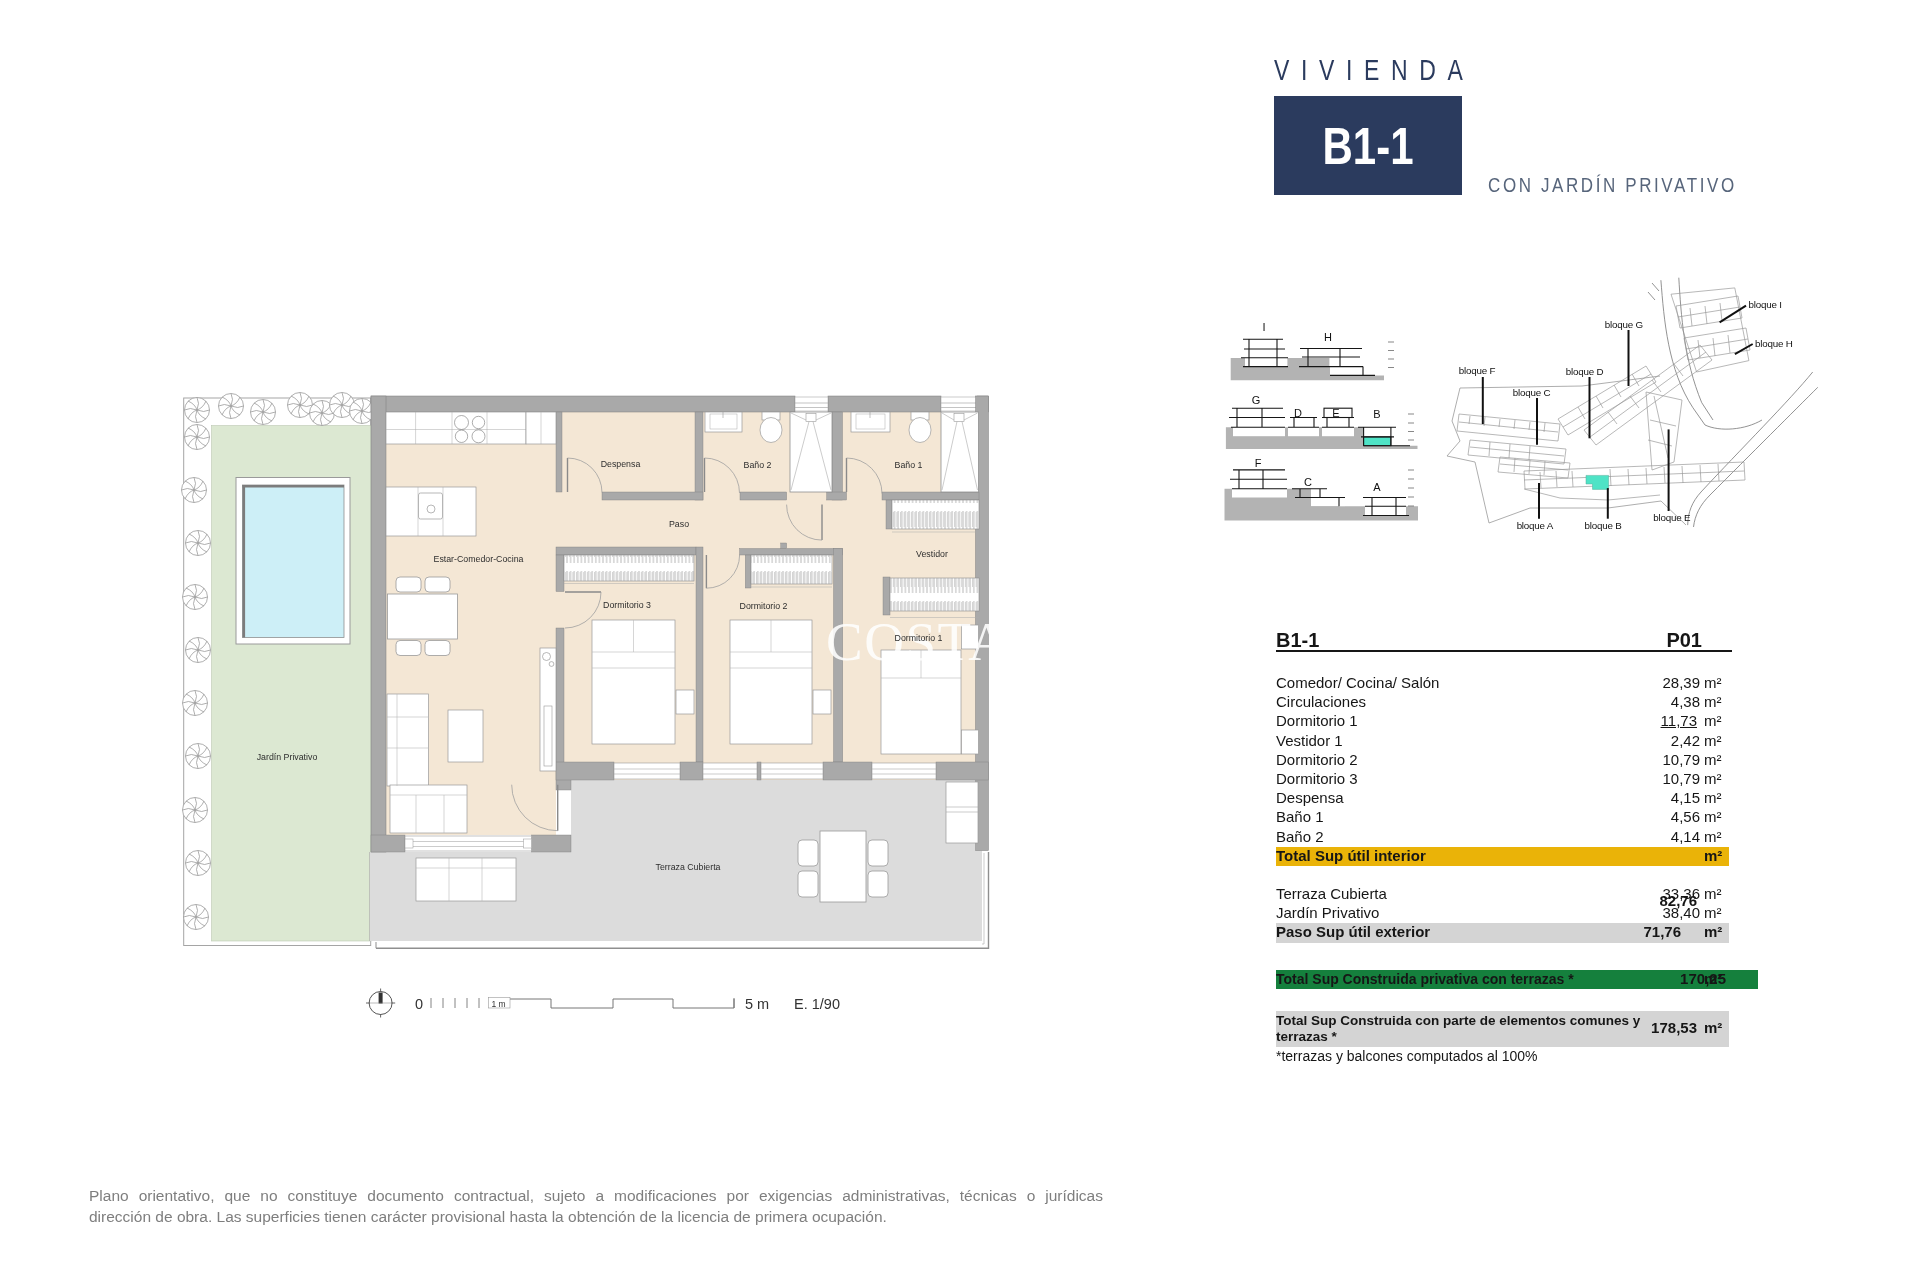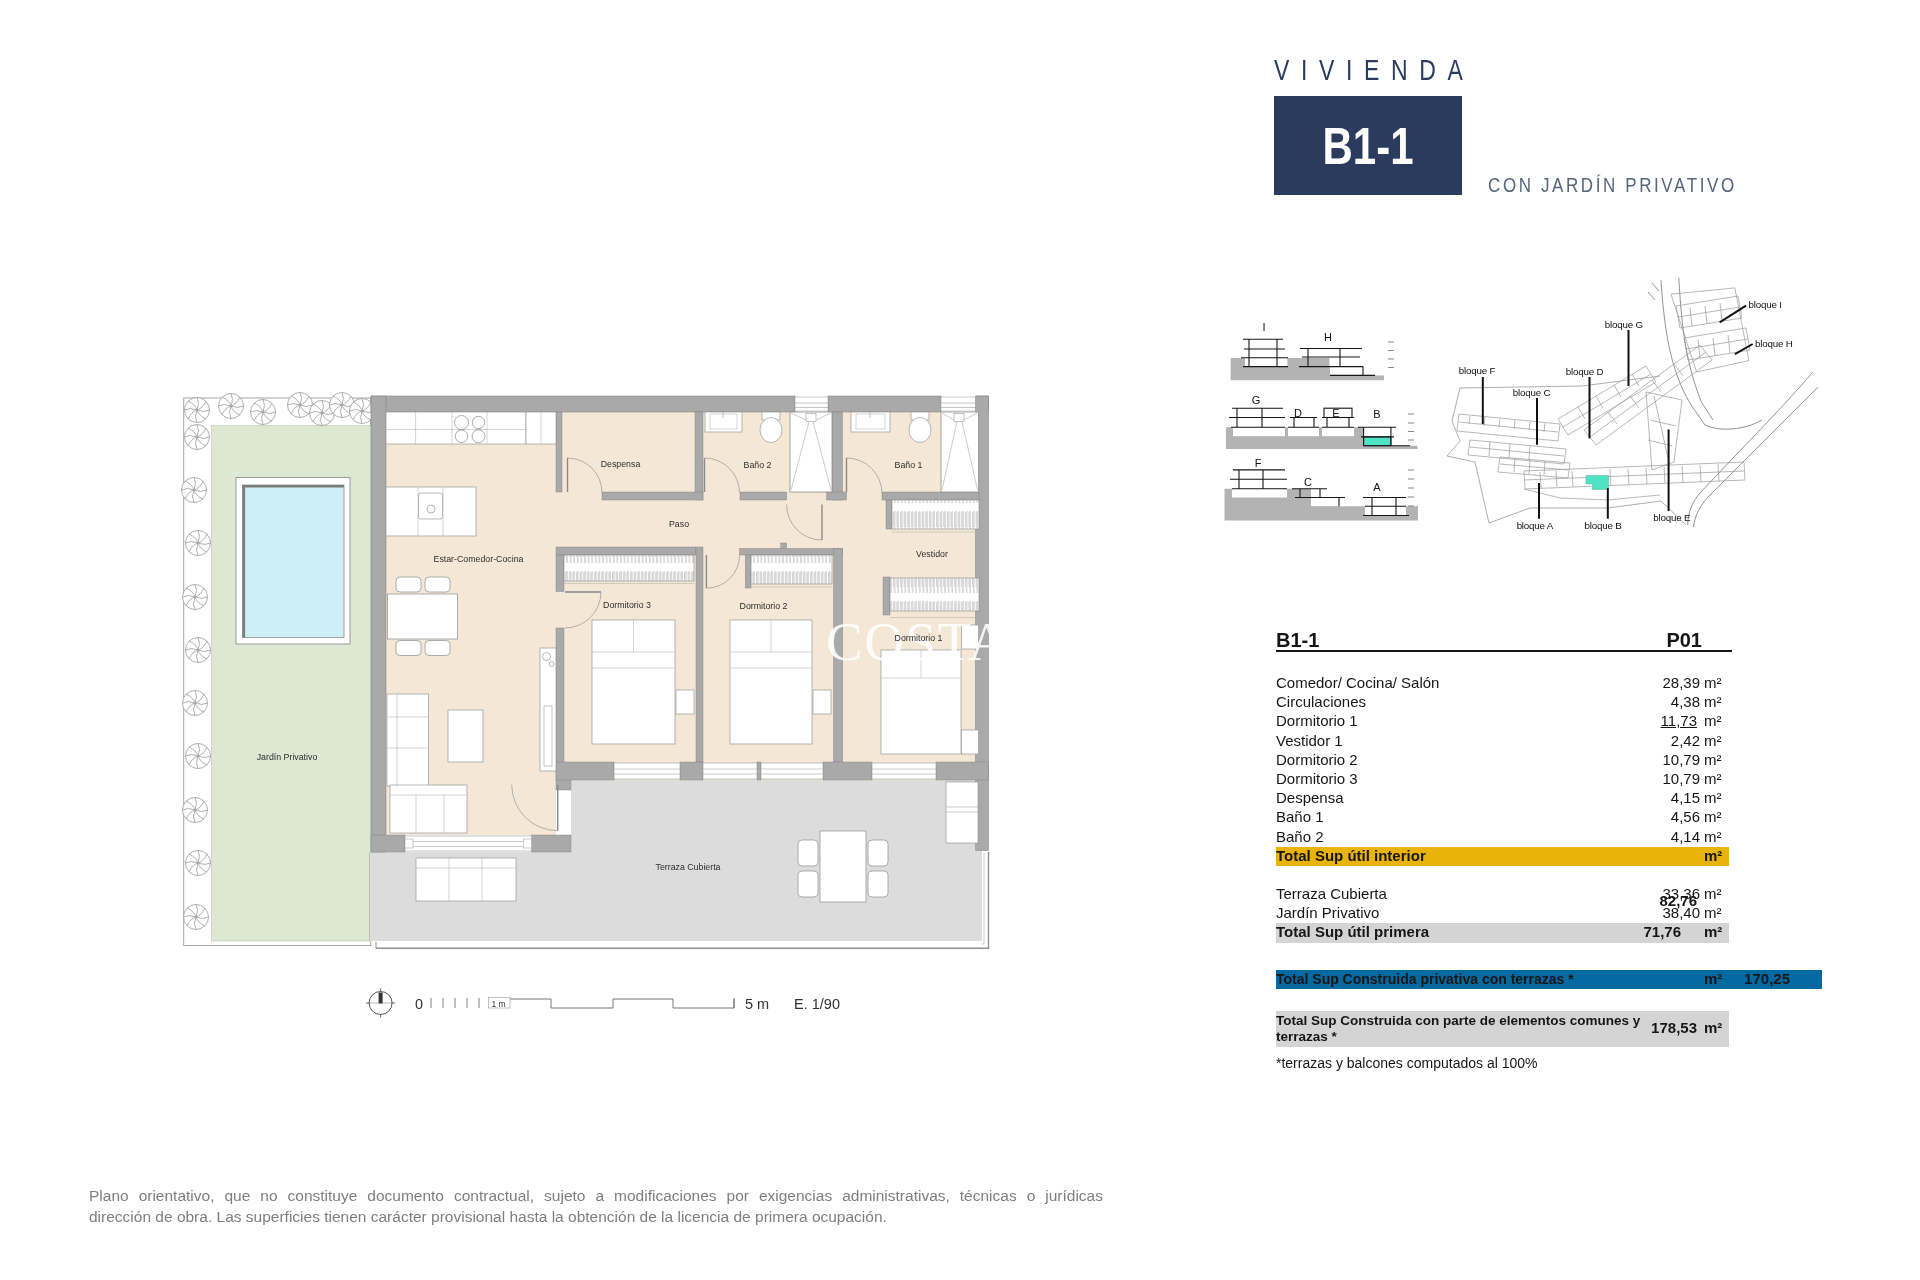--- a/index.html
+++ b/index.html
@@ -708,27 +708,27 @@
 
   <div style="position:relative;height:19.2px;"><span>Baño 2</span><span style="position:absolute;right:32px;">4,14</span><span style="position:absolute;left:428px;">m²</span></div>
 
   <div style="position:relative;height:19.7px;background:#eab308;width:453px;font-weight:700;"><span>Total Sup útil interior</span><span style="position:absolute;right:32px;margin-top:45px;">82,76</span><span style="position:absolute;left:428px;">m²</span></div>
   <div style="height:18.4px;"></div>
 
   <div style="position:relative;height:19.2px;"><span>Terraza Cubierta</span><span style="position:absolute;right:32px;">33,36</span><span style="position:absolute;left:428px;">m²</span></div>
 
   <div style="position:relative;height:19.2px;"><span>Jardín Privativo</span><span style="position:absolute;right:32px;">38,40</span><span style="position:absolute;left:428px;">m²</span></div>
 
-  <div style="position:relative;height:19.7px;background:#d4d4d4;width:453px;font-weight:700;"><span>Total Sup útil primera</span><span style="position:absolute;right:48px;">71,76</span><span style="position:absolute;left:428px;">m²</span></div>
+  <div style="position:relative;height:19.7px;background:#d4d4d4;width:453px;font-weight:700;"><span>Paso Sup útil exterior</span><span style="position:absolute;right:48px;">71,76</span><span style="position:absolute;left:428px;">m²</span></div>
   <div style="height:26.9px;"></div>
 
-  <div style="position:relative;height:19.7px;background:#0369a1;width:546px;font-weight:700;"><span style="font-size:14px;">Total Sup Construida privativa con terrazas *</span><span style="position:absolute;right:32px;">170,25</span><span style="position:absolute;left:428px;">m²</span></div>
+  <div style="position:relative;height:19.7px;background:#15803d;width:482px;font-weight:700;"><span style="font-size:14px;">Total Sup Construida privativa con terrazas *</span><span style="position:absolute;right:32px;">170,25</span><span style="position:absolute;left:428px;">m²</span></div>
   <div style="height:21.6px;"></div>
 
   <div style="position:relative;height:34.2px;background:#d4d4d4;width:453px;font-weight:700;line-height:16.5px;padding-top:1.5px;font-size:13.5px;"><span style="display:inline-block;width:385px;">Total Sup Construida con parte de elementos comunes y terrazas *</span><span style="position:absolute;right:32px;top:9px;font-size:15px;">178,53</span><span style="position:absolute;left:428px;top:9px;font-size:15px;">m²</span></div>
 
-  <div style="position:relative;height:18px;font-size:14px;padding-top:8px;">*terrazas y balcones computados al 100%</div>
+  <div style="position:relative;height:18px;font-size:14px;padding-top:1px;">*terrazas y balcones computados al 100%</div>
 </div>
 
 <div class="abs" style="left:89px;top:1186px;width:1014px;font-size:15.5px;line-height:20.6px;color:#7e7e7e;">
 <div style="text-align:justify;text-align-last:justify;">Plano orientativo, que no constituye documento contractual, sujeto a modificaciones por exigencias administrativas, técnicas o jurídicas</div>
 <div>dirección de obra. Las superficies tienen carácter provisional hasta la obtención de la licencia de primera ocupación.</div>
 </div>
 
 </body></html>

